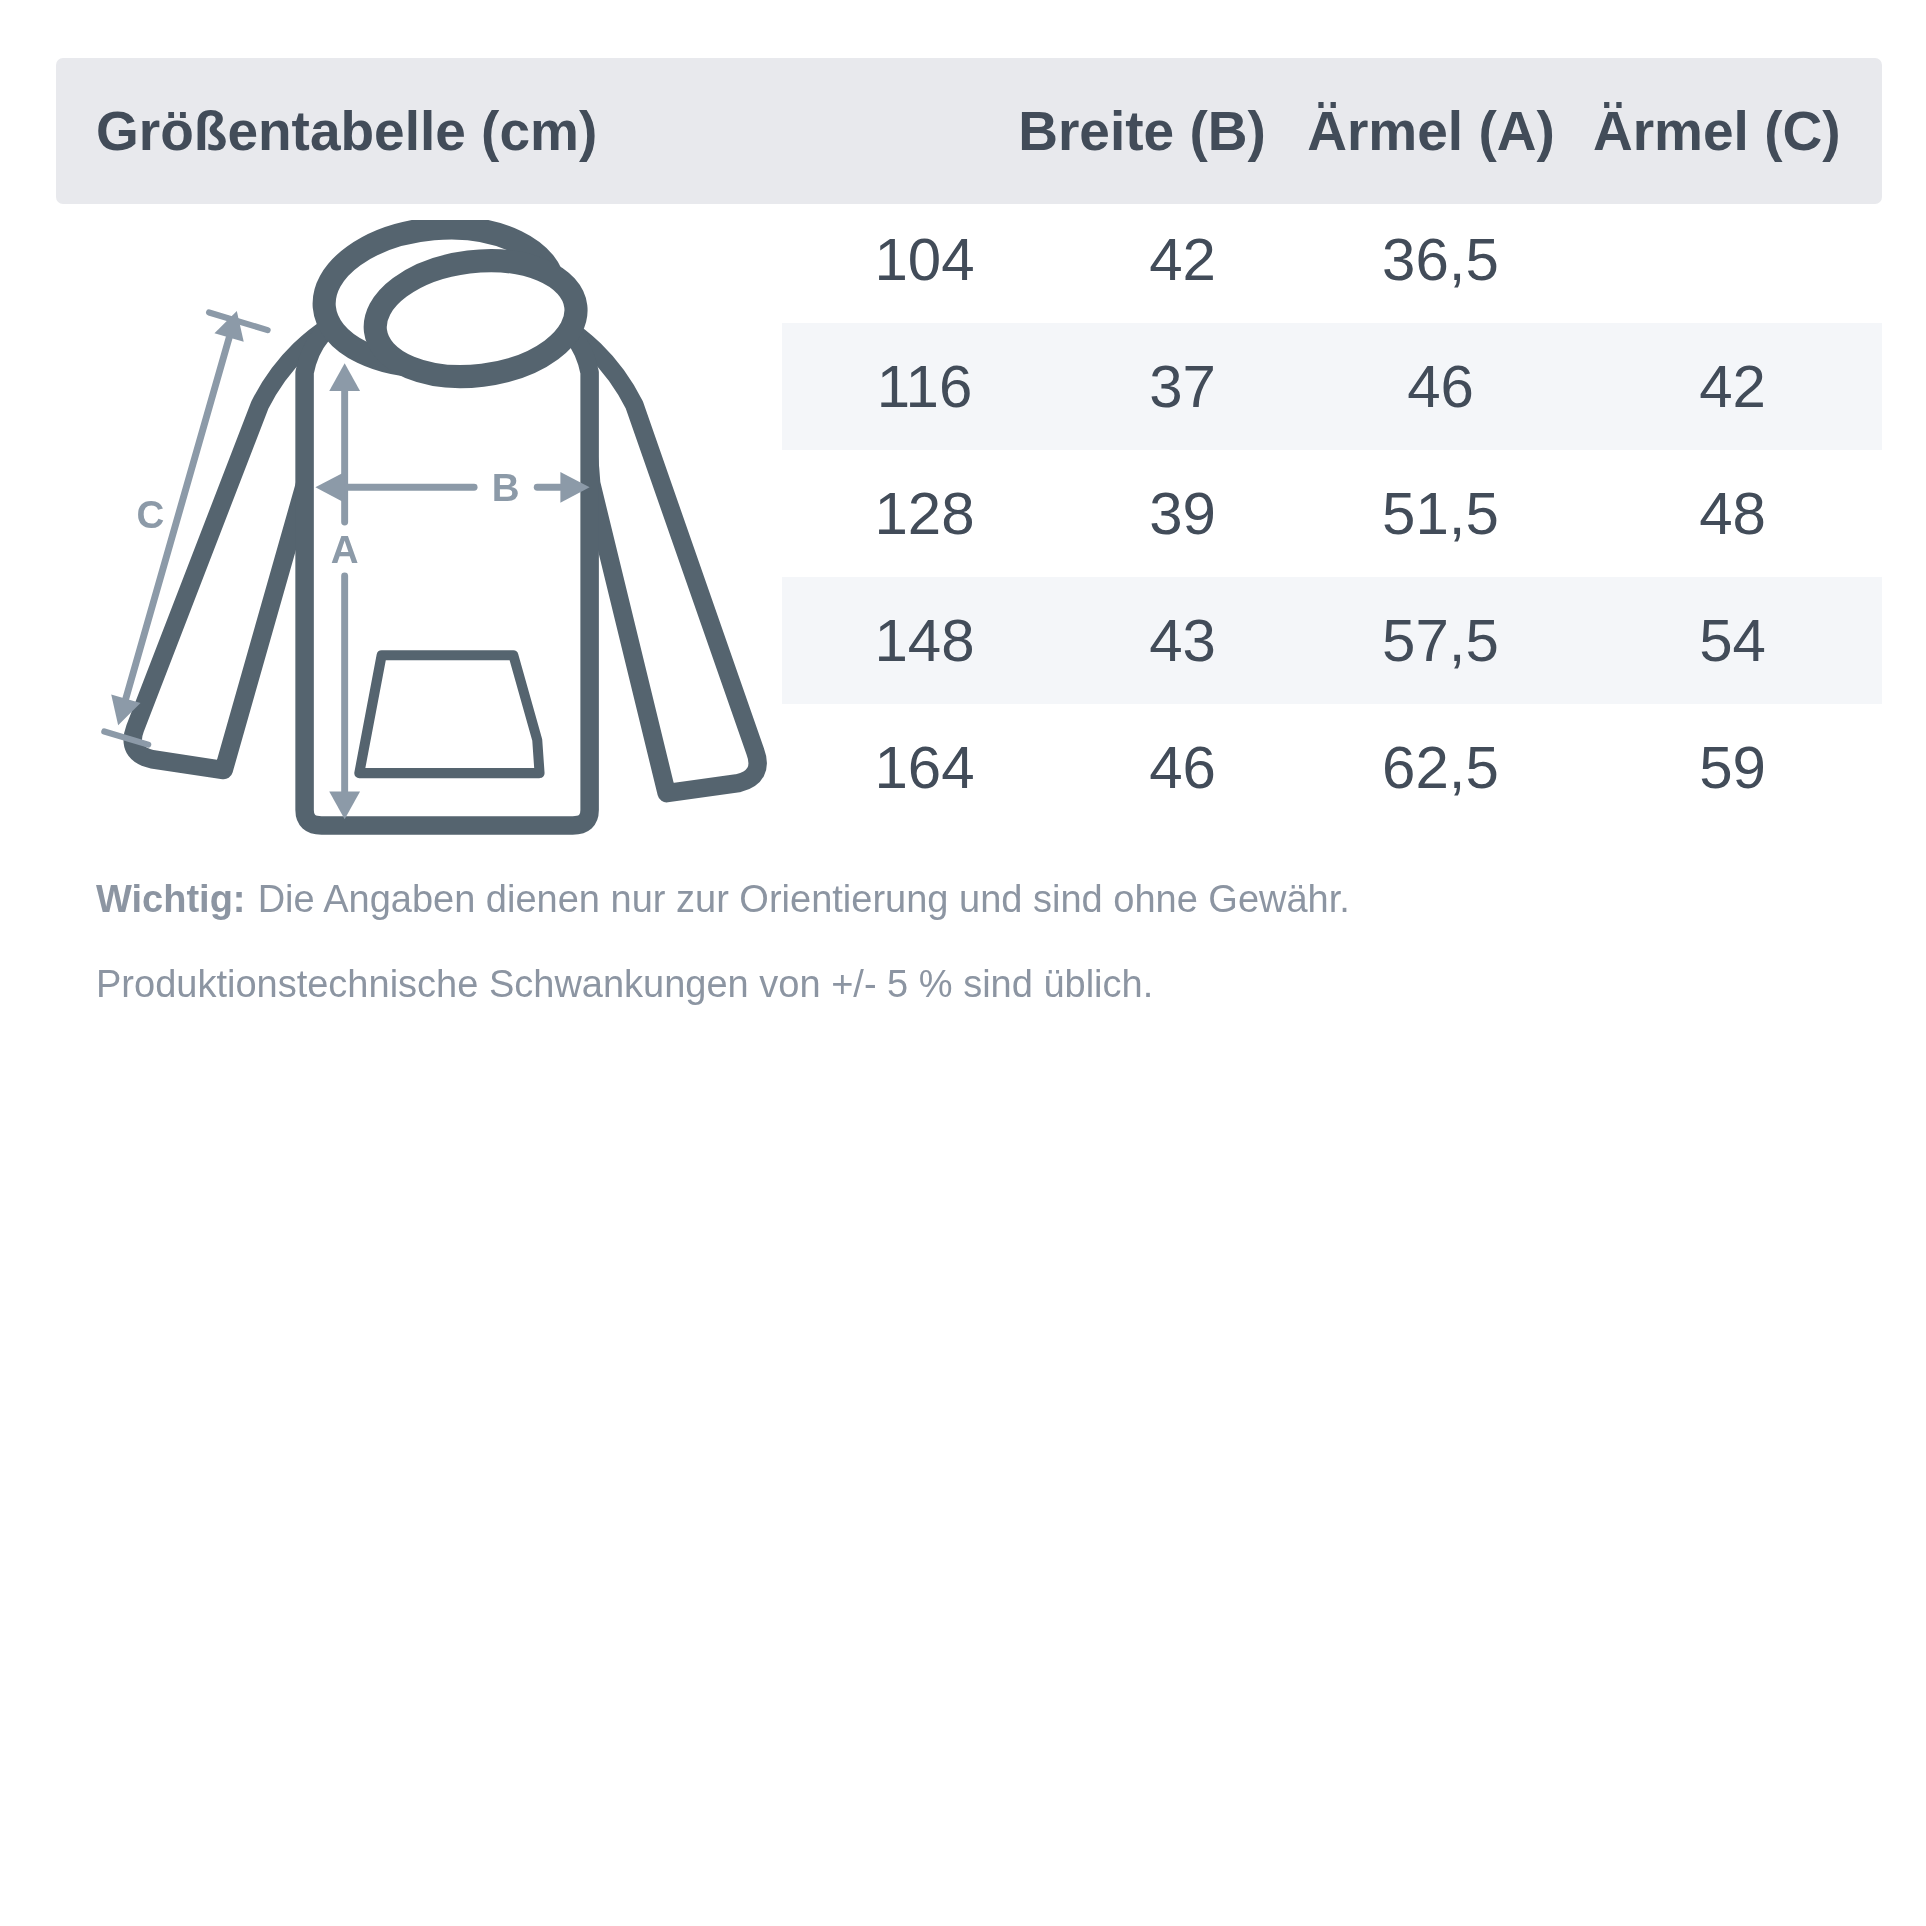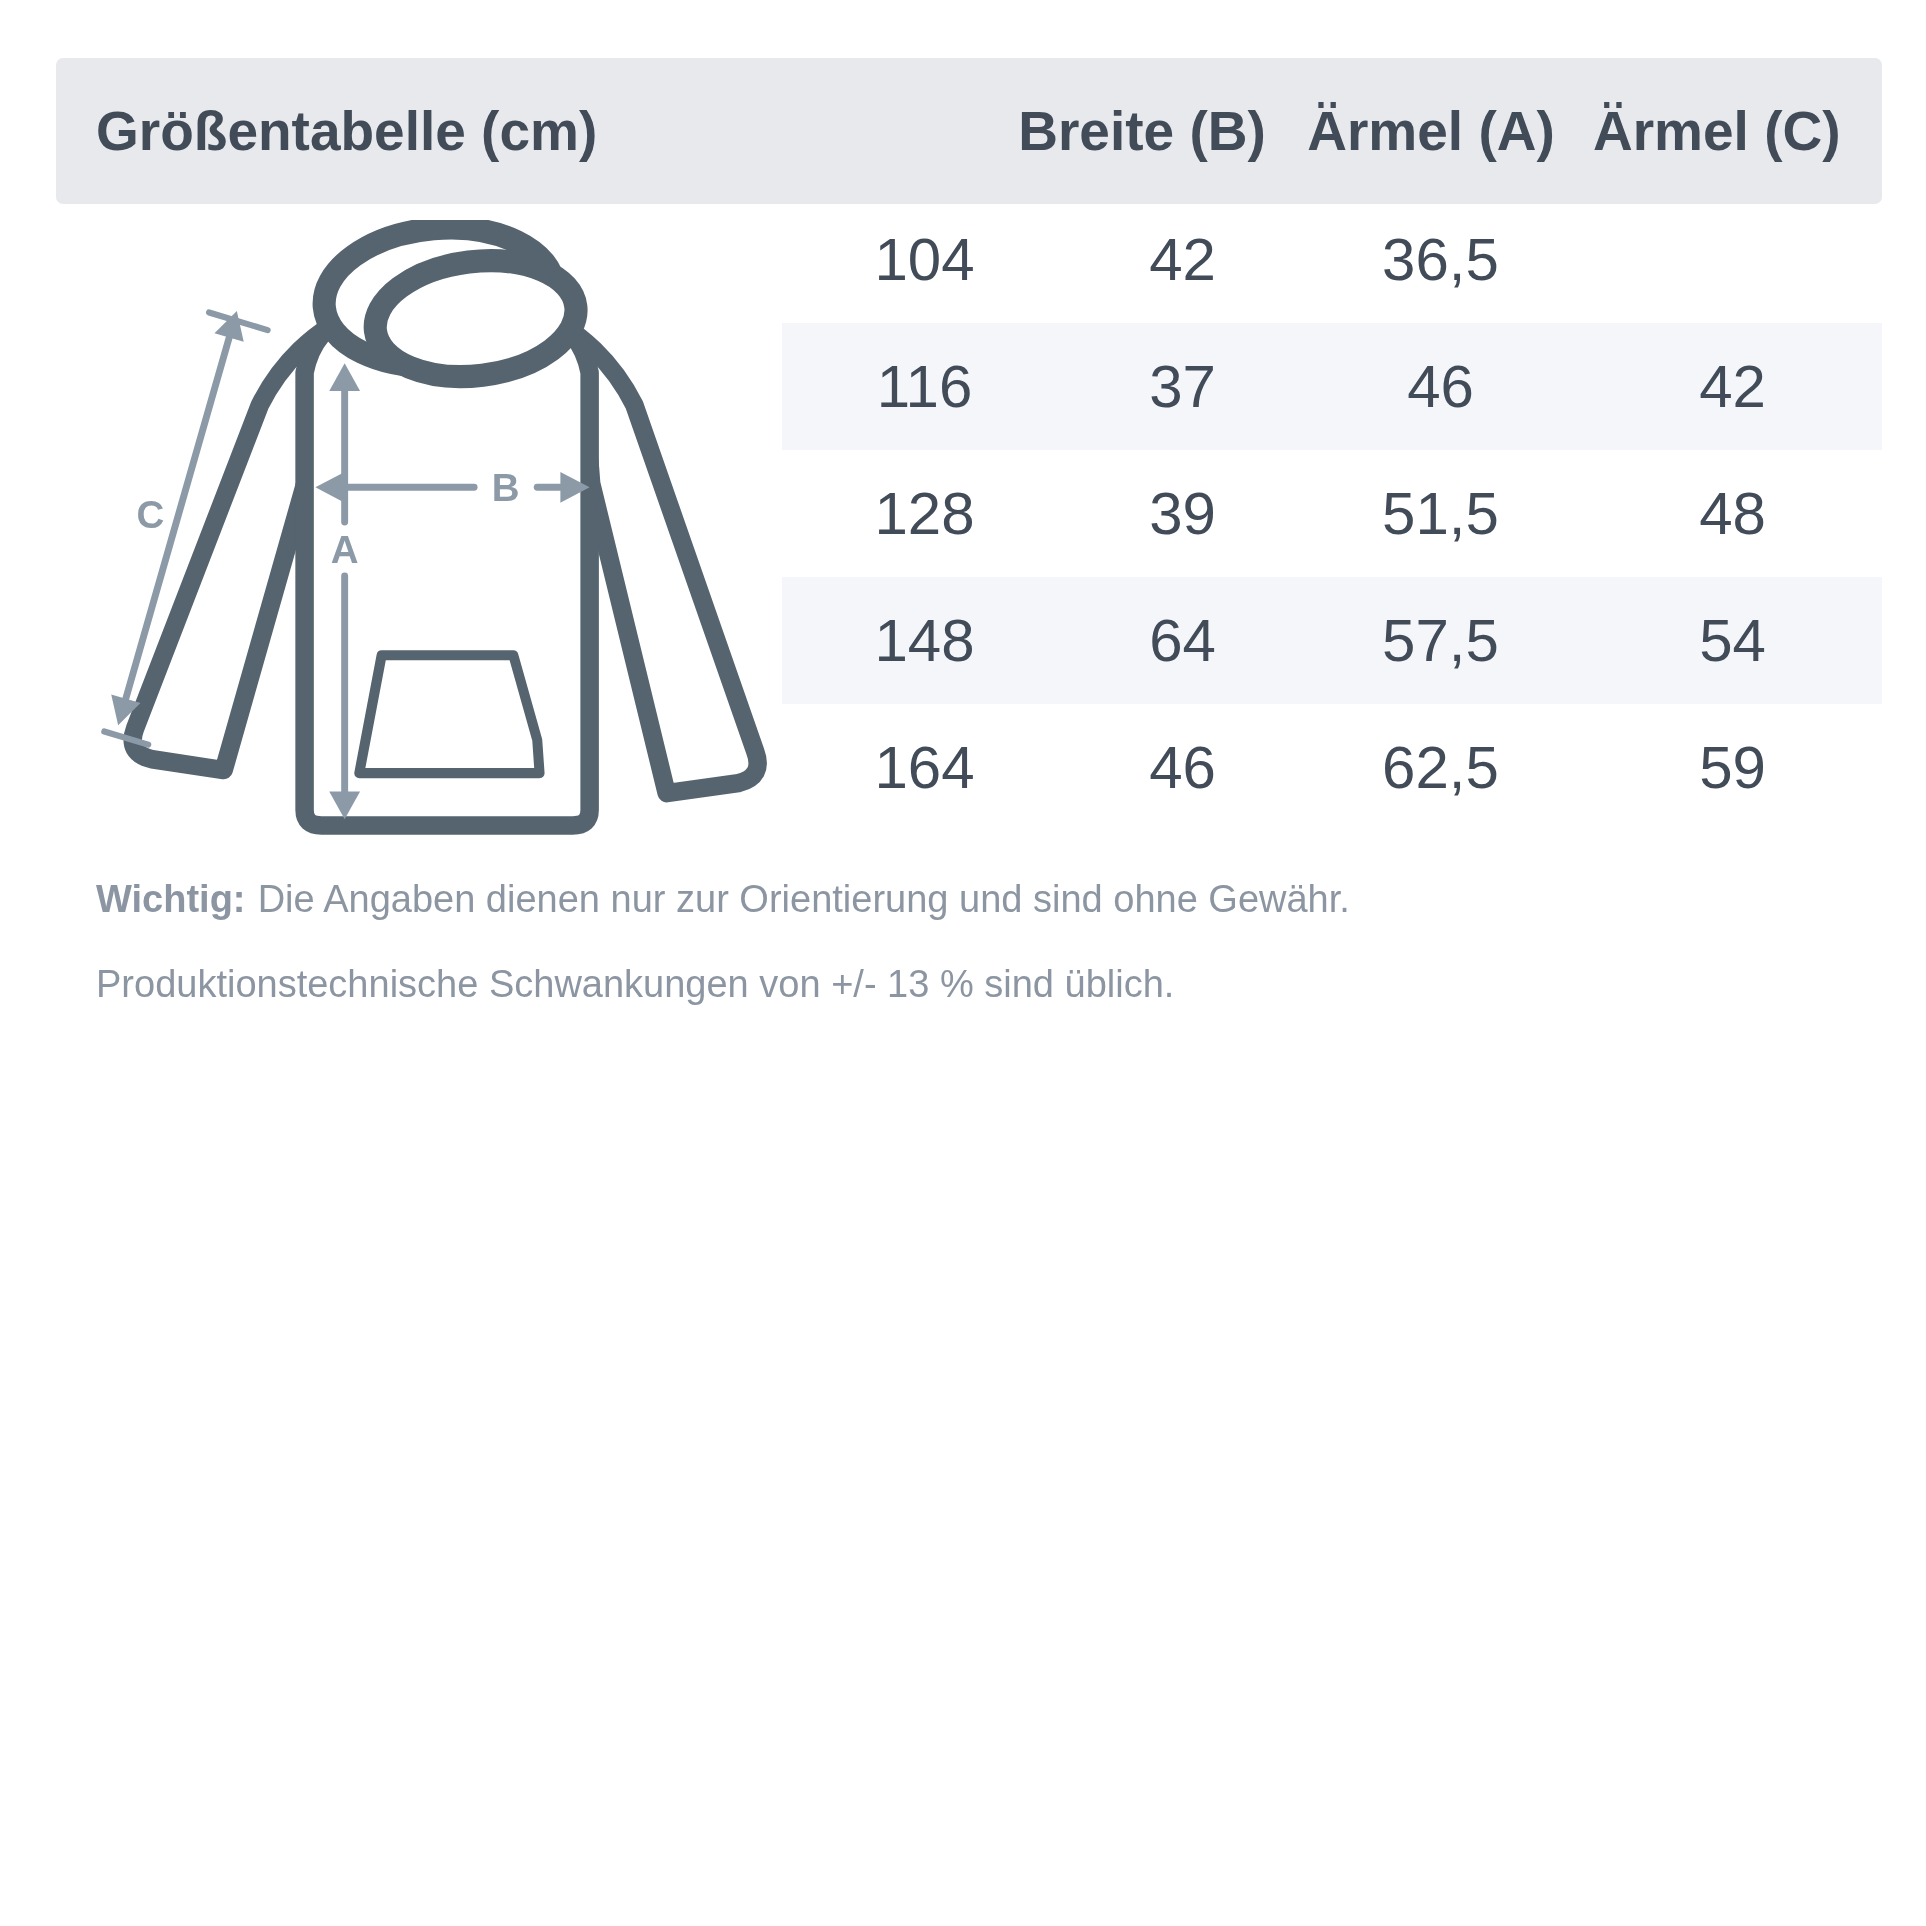--- a/index.html
+++ b/index.html
@@ -120,31 +120,31 @@
     <div class="tcell">42</div>
   </div>
   <div class="trow">
     <div class="tcell">128</div>
     <div class="tcell">39</div>
     <div class="tcell">51,5</div>
     <div class="tcell">48</div>
   </div>
   <div class="trow striped">
     <div class="tcell">148</div>
-    <div class="tcell">64</div>
+    <div class="tcell">43</div>
     <div class="tcell">57,5</div>
     <div class="tcell">54</div>
   </div>
   <div class="trow">
     <div class="tcell">164</div>
     <div class="tcell">46</div>
     <div class="tcell">62,5</div>
     <div class="tcell">59</div>
   </div>
 </div>
 
 <div class="note">
   <div>
     <span class="note-label">Wichtig:</span><span>Die Angaben dienen nur zur Orientierung und sind ohne Gewähr.</span>
   </div>
-  <div>Produktionstechnische Schwankungen von +/- 13 % sind üblich.</div>
+  <div>Produktionstechnische Schwankungen von +/- 5 % sind üblich.</div>
 </div>
 
 
 </body></html>

